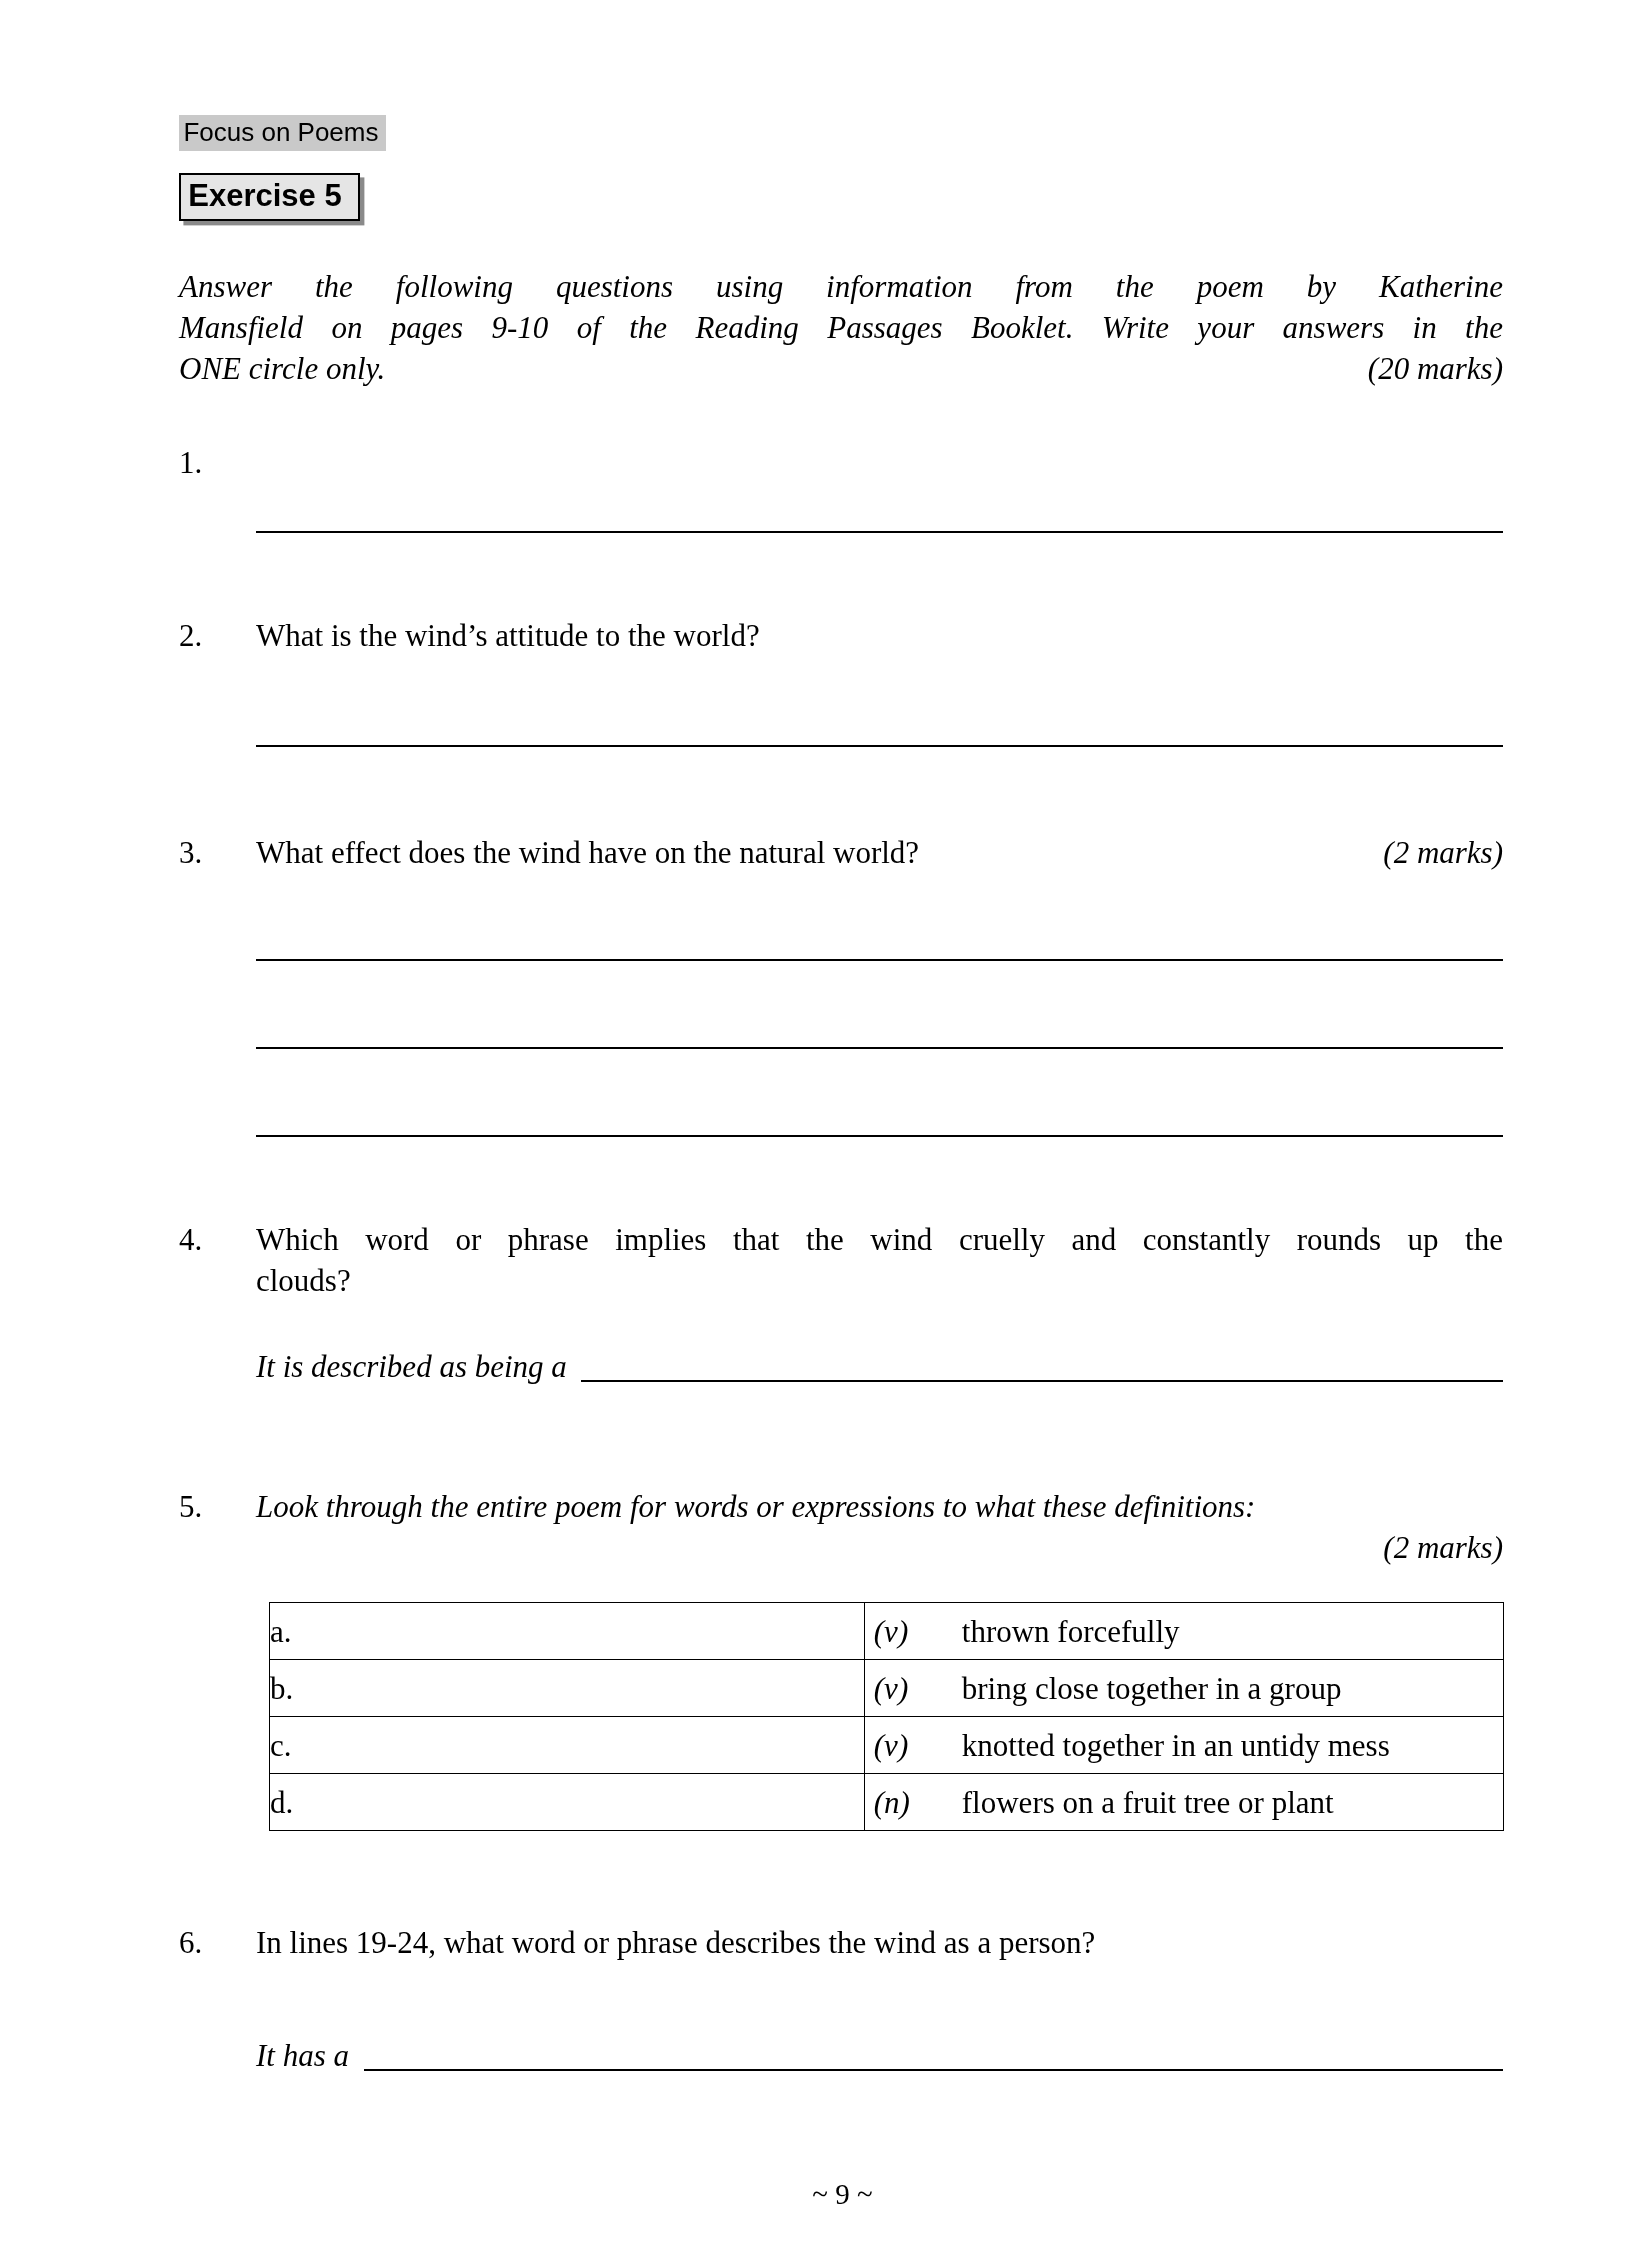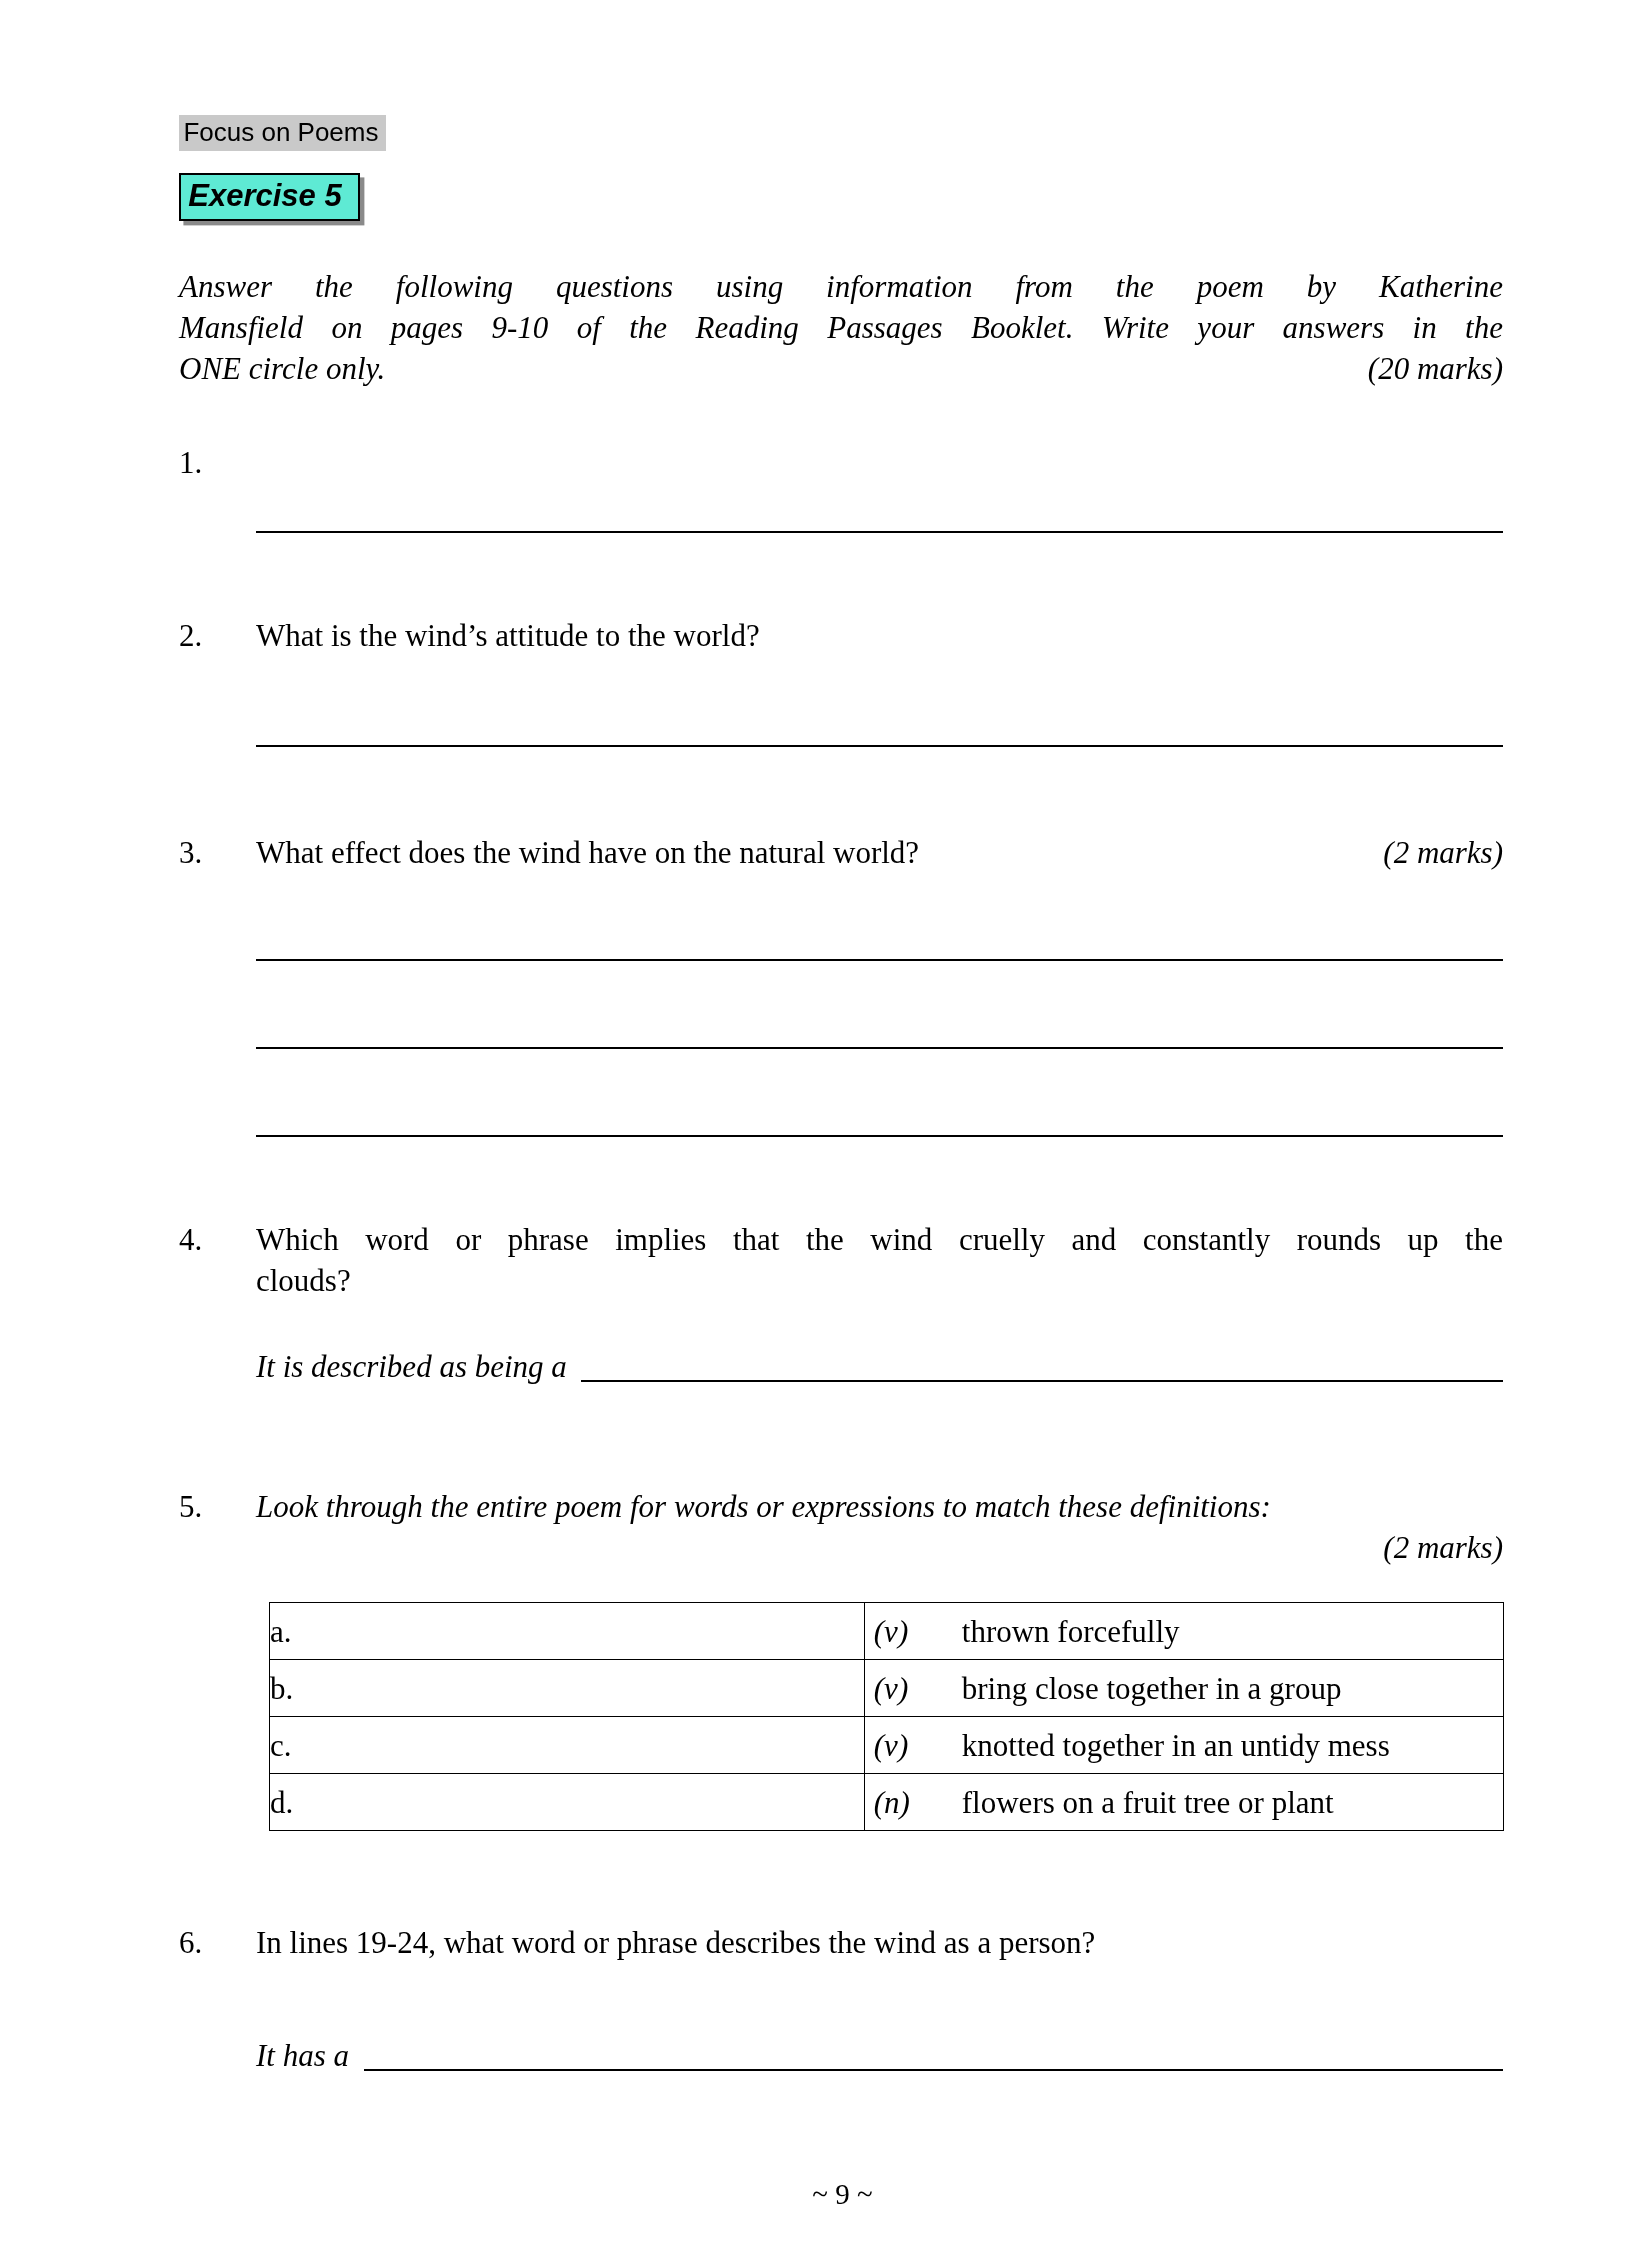--- a/index.html
+++ b/index.html
@@ -29,27 +29,26 @@
     font-size: 26px;
     line-height: 32px;
     background: #c9c9c9;
     padding: 1.5px 7.3px 2.9px 4.4px;
   }
   .exercise-row { margin-top: 22px; }
   .exercise-box {
     display: inline-block;
     font-family: "Liberation Sans", sans-serif;
     font-weight: bold;
-    font-style: italic;
     font-size: 31px;
     line-height: 37px;
     padding: 2.2px 16px 5.1px 7.3px;
     border: 2.2px solid #000;
     box-shadow: 4.4px 4.4px 0 #8a8a8a;
-    background: #5eead4;
+    background: #e5e5e5;
   }
 
   
   .instructions { margin-top: 45px; font-style: italic; }
   .jline { text-align: justify; text-align-last: justify; }
   .iline-last { display: flex; justify-content: space-between; }
 
   
   .question { display: flex; }
   .q-num { flex: 0 0 77px; }
@@ -163,21 +162,21 @@
         <div class="answer-row">
           <span>It is described as being a</span>
           <span class="fill-line"></span>
         </div>
       </div>
     </div>
 
     <div class="question q5">
       <div class="q-num">5.</div>
       <div class="q-body">
-        <div class="q-text qi">Look through the entire poem for words or expressions to match these definitions:</div>
+        <div class="q-text qi">Look through the entire poem for words or expressions to what these definitions:</div>
         <div class="marks-row">
           <span class="q-marks">(2 marks)</span>
         </div>
         <table class="def-table">
           <tbody>
             <tr>
               <td class="td-letter">a.</td>
               <td class="td-def">
                 <div class="def-inner">
                   <span class="pos">(v)</span>

